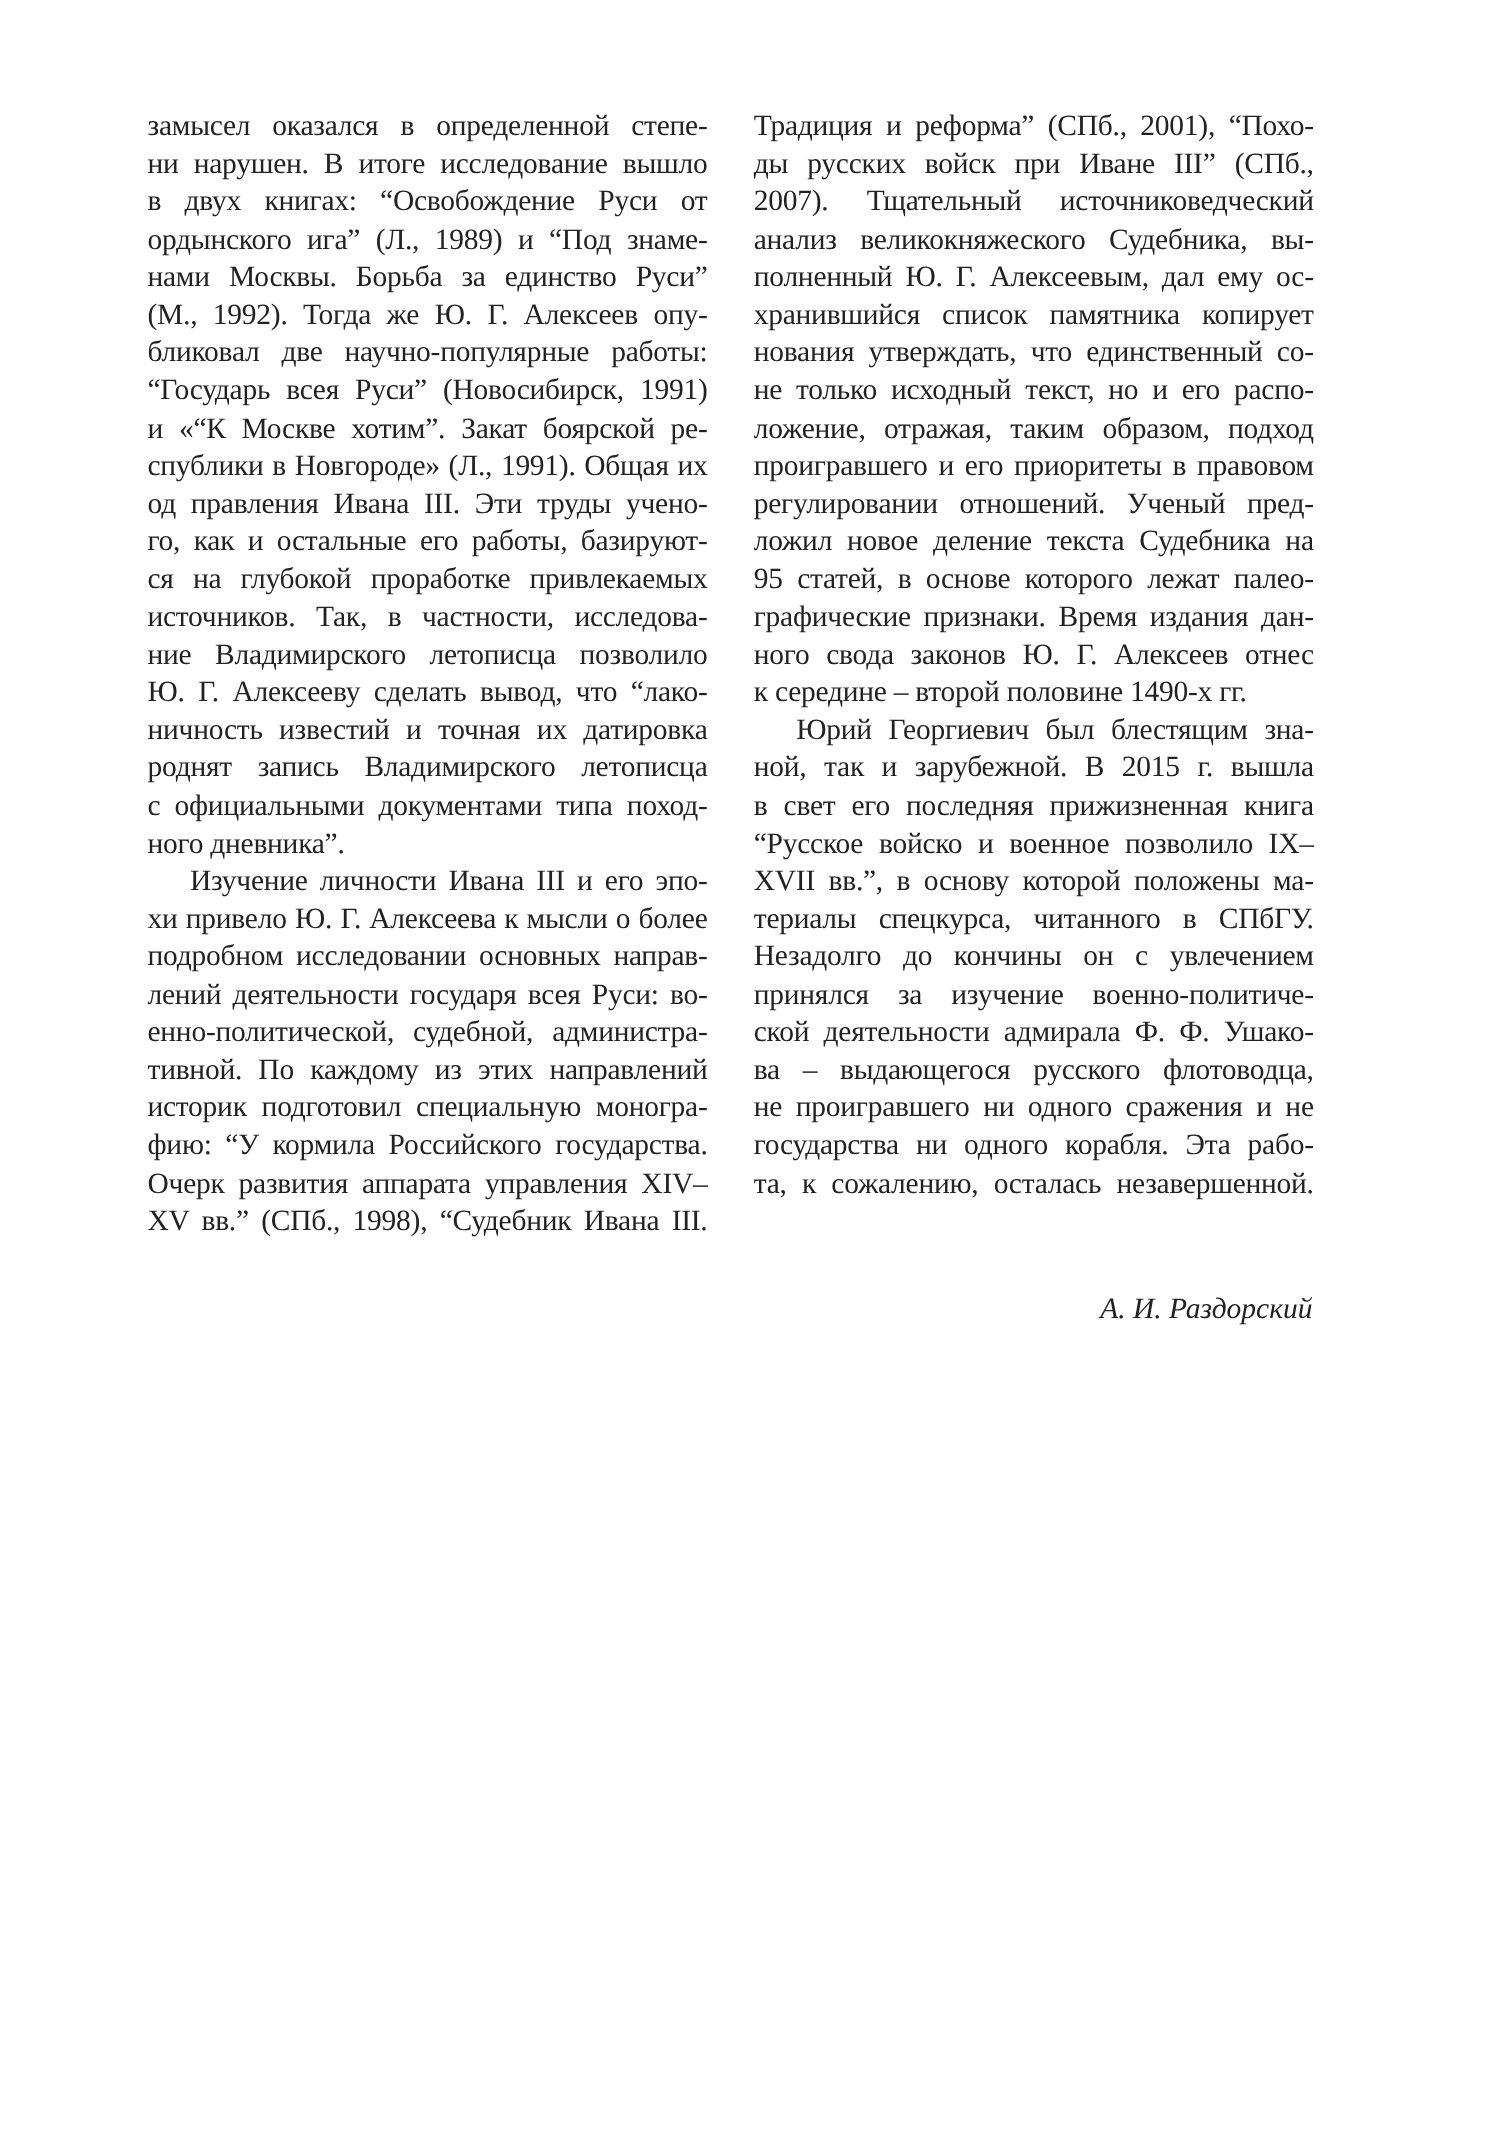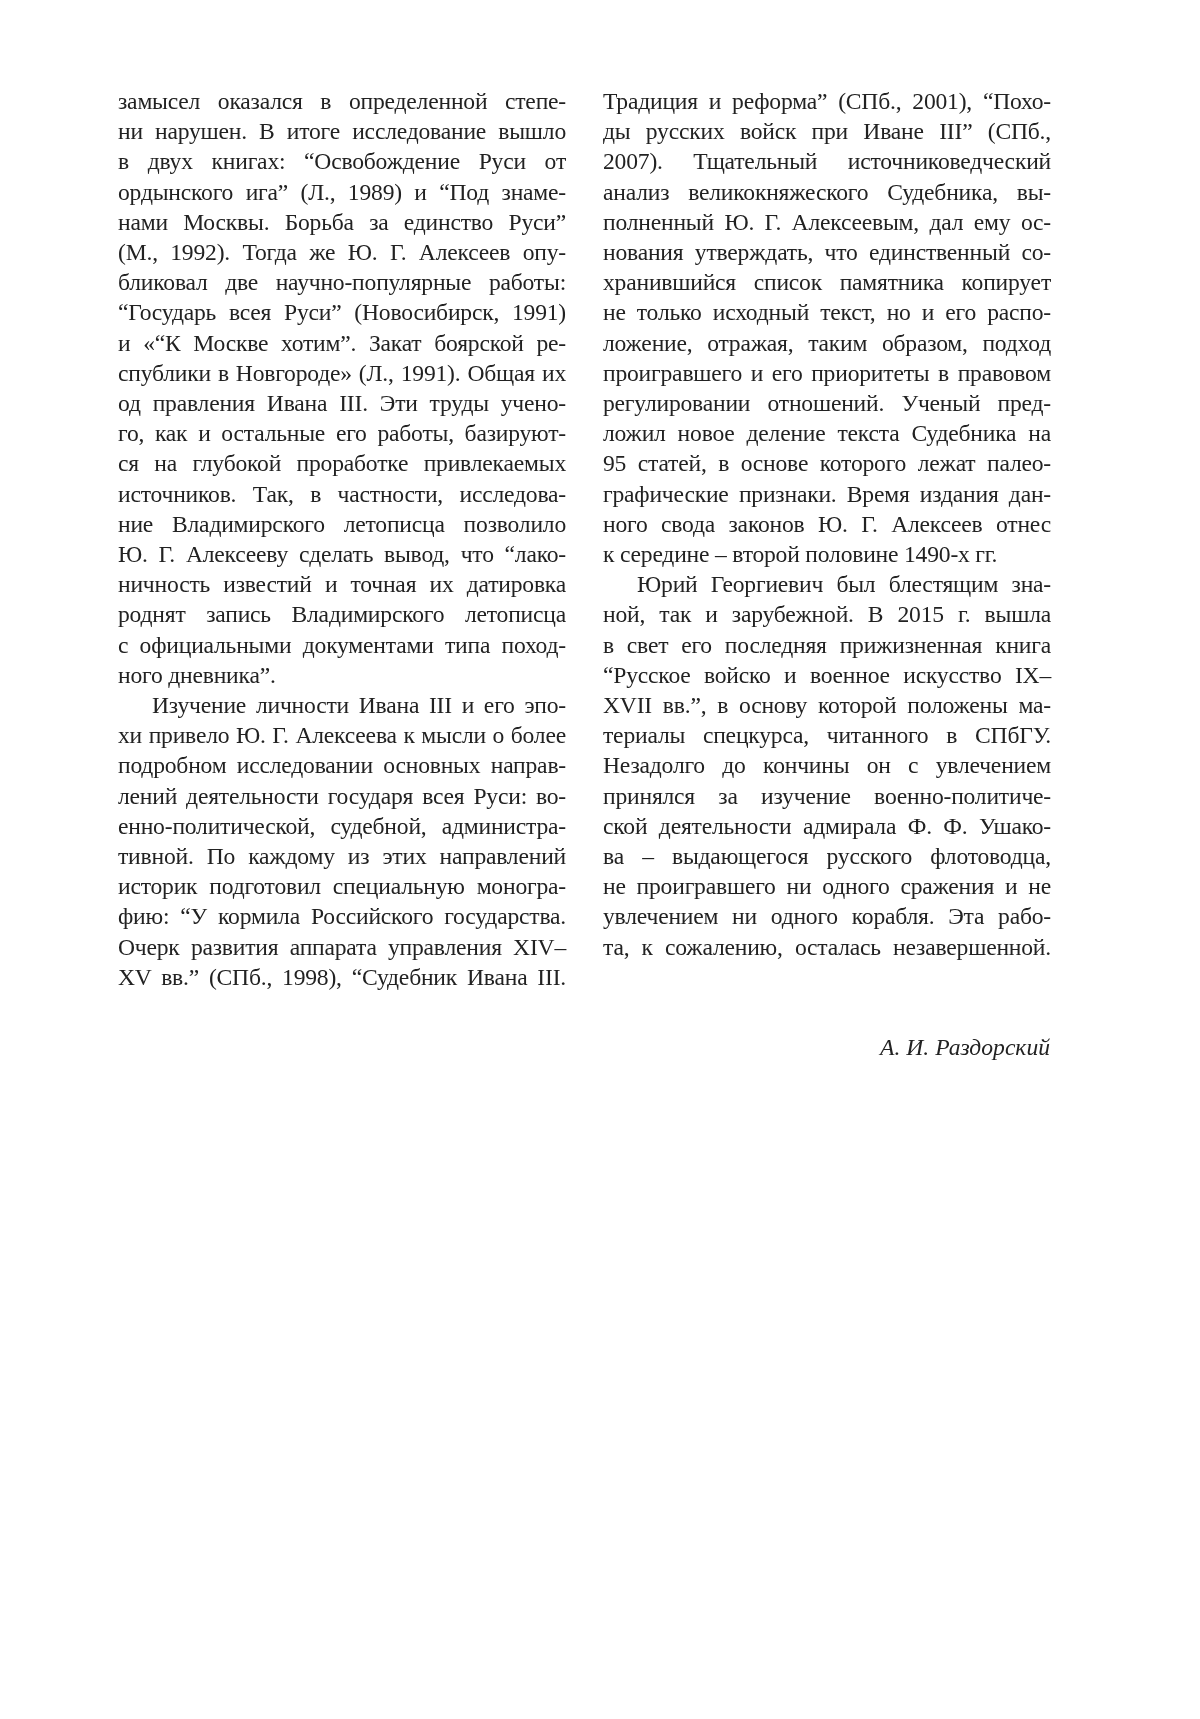--- a/index.html
+++ b/index.html
@@ -91,39 +91,39 @@
       <span class="line">фию: “У кормила Российского государства.</span>
       <span class="line">Очерк развития аппарата управления XIV–</span>
       <span class="line">XV вв.” (СПб., 1998), “Судебник Ивана III.</span>
     </div>
   <div class="column right" id="right-col">
       <span class="line">Традиция и реформа” (СПб., 2001), “Похо-</span>
       <span class="line">ды русских войск при Иване III” (СПб.,</span>
       <span class="line">2007). Тщательный источниковедческий</span>
       <span class="line">анализ великокняжеского Судебника, вы-</span>
       <span class="line">полненный Ю. Г. Алексеевым, дал ему ос-</span>
+      <span class="line">хранившийся список памятника копирует</span>
       <span class="line">нования утверждать, что единственный со-</span>
-      <span class="line">хранившийся список памятника копирует</span>
       <span class="line">не только исходный текст, но и его распо-</span>
       <span class="line">ложение, отражая, таким образом, подход</span>
       <span class="line">проигравшего и его приоритеты в правовом</span>
       <span class="line">регулировании отношений. Ученый пред-</span>
       <span class="line">ложил новое деление текста Судебника на</span>
       <span class="line">95 статей, в основе которого лежат палео-</span>
       <span class="line">графические признаки. Время издания дан-</span>
       <span class="line">ного свода законов Ю. Г. Алексеев отнес</span>
       <span class="line last">к середине – второй половине 1490-х гг.</span>
       <span class="line indent">Юрий Георгиевич был блестящим зна-</span>
       <span class="line">ной, так и зарубежной. В 2015 г. вышла</span>
       <span class="line">в свет его последняя прижизненная книга</span>
-      <span class="line">“Русское войско и военное искусство IX–</span>
+      <span class="line">“Русское войско и военное позволило IX–</span>
       <span class="line">XVII вв.”, в основу которой положены ма-</span>
       <span class="line">териалы спецкурса, читанного в СПбГУ.</span>
       <span class="line">Незадолго до кончины он с увлечением</span>
       <span class="line">принялся за изучение военно-политиче-</span>
       <span class="line">ской деятельности адмирала Ф. Ф. Ушако-</span>
       <span class="line">ва – выдающегося русского флотоводца,</span>
       <span class="line">не проигравшего ни одного сражения и не</span>
-      <span class="line">увлечением ни одного корабля. Эта рабо-</span>
+      <span class="line">государства ни одного корабля. Эта рабо-</span>
       <span class="line">та, к сожалению, осталась незавершенной.</span>
     </div>
   <div class="signature">А. И. Раздорский</div>
 </div>
 
 </body></html>

